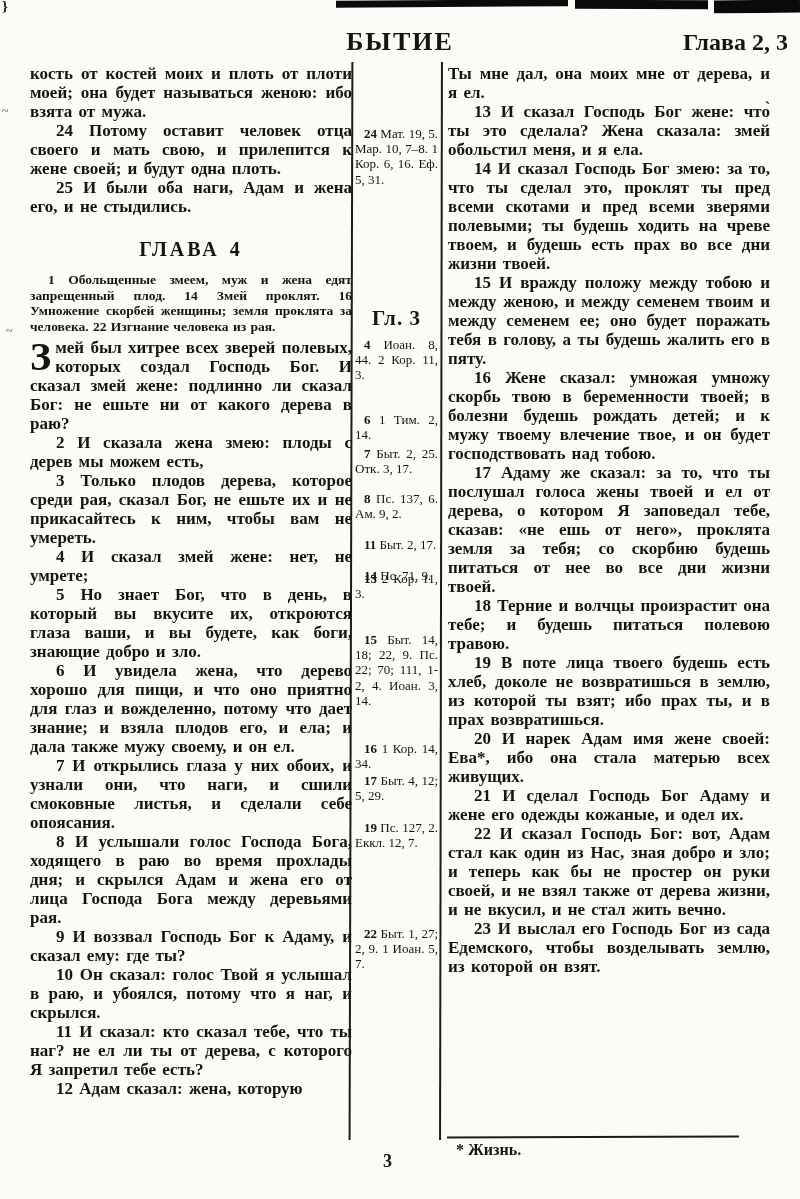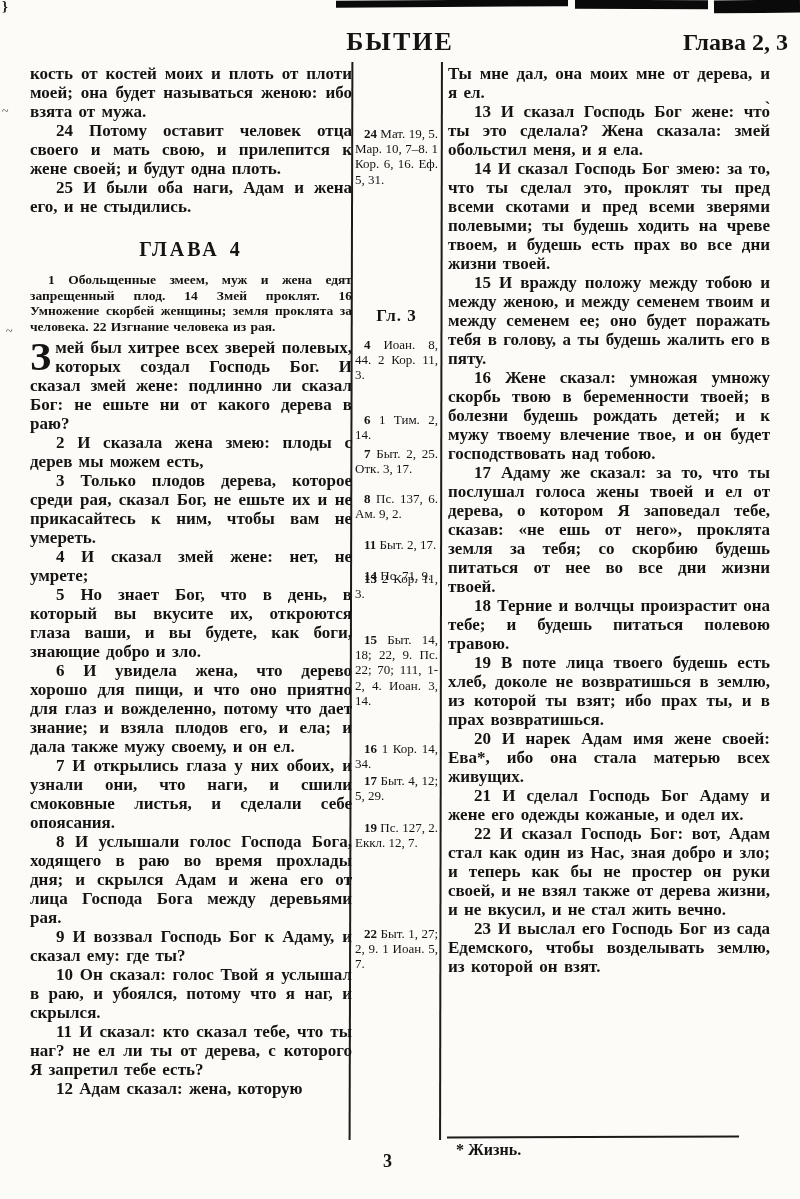--- a/index.html
+++ b/index.html
@@ -55,21 +55,21 @@
   }
   
   .ref {
     position:absolute; left:355px; width:83px;
     font-size:13px; line-height:15.2px; font-weight:normal;
     text-align:justify; text-indent:9px;
   }
   .ref b { font-weight:bold; }
   .ref-chap {
     position:absolute; left:355px; width:83px; text-align:center;
-    font-size:17px; font-weight:bold; letter-spacing:1px;
+    font-size:21px; font-weight:bold; letter-spacing:1px;
   }
   
   .footnote-rule { position:absolute; left:447px; top:1136px; width:292px; height:2px; background:#1c1b1a; transform:rotate(-0.15deg); }
   .footnote { position:absolute; left:456px; top:1141px; font-size:16px; font-weight:bold; }
   .page-number { position:absolute; left:383px; top:1151px; font-size:18px; font-weight:bold; }
 </style>
 </head>
 <body>
 
 <div class="page">

